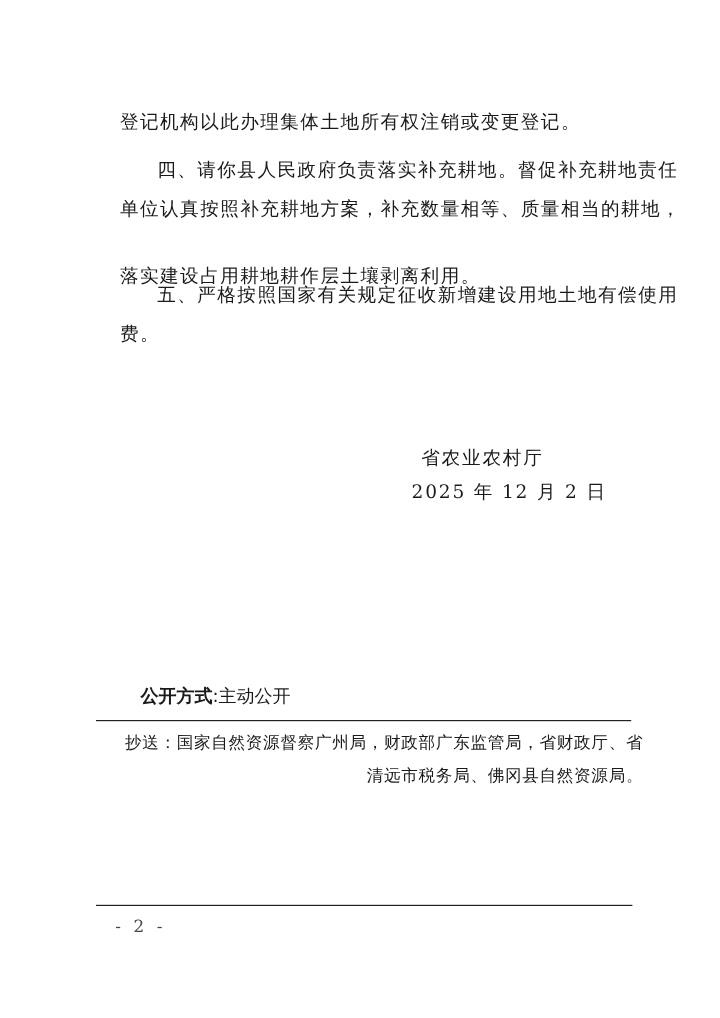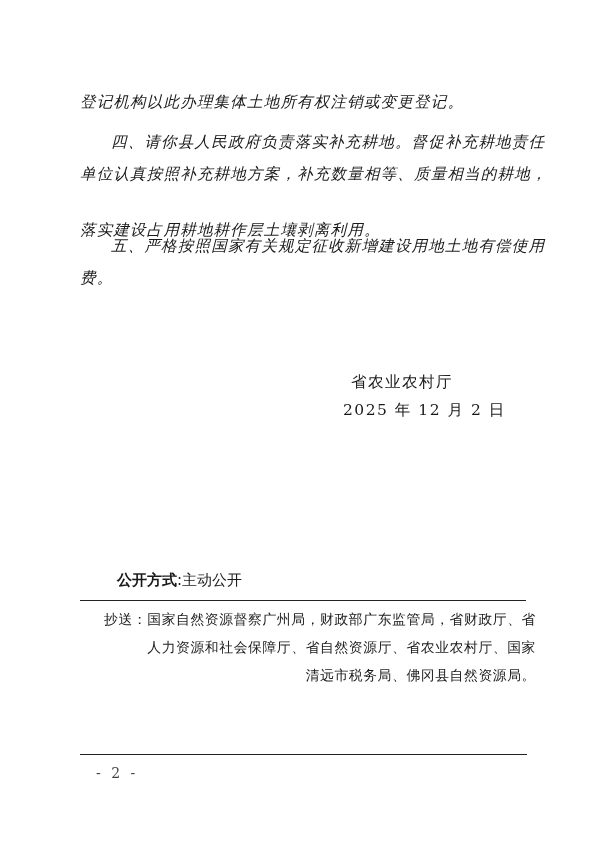--- a/index.html
+++ b/index.html
@@ -1,21 +1,21 @@
 <!DOCTYPE html>
 <html><head>
   <meta charset="utf-8">
   <style>
     html, body { margin:0; padding:0; }
     body {
       width:600px; height:848px; background:#ffffff; position:relative; overflow:hidden;
       font-family: "DejaVu Serif", "Liberation Serif", serif;
       color:#1a1a1a;
     }
-    .p { position:absolute; left:80px; width:450px; font-size:15.5px; line-height:32px; letter-spacing:1.2px; white-space:nowrap;font-style:italic; }
+    .p { position:absolute; left:100px; width:450px; font-size:15.5px; line-height:32px; letter-spacing:1.2px; white-space:nowrap; }
     .indent { padding-left:31px; box-sizing:border-box; }
     .sig { position:absolute; font-size:15.5px; letter-spacing:1.5px; white-space:nowrap; }
     .pub { position:absolute; left:84px; top:571px; font-size:15px; white-space:nowrap;margin-left:33px; }
     .pub .lbl { font-family:"DejaVu Sans","Liberation Sans",sans-serif; font-weight:bold; }
     .pub .val { font-family:"DejaVu Sans","Liberation Sans",sans-serif; }
     .rule { position:absolute; left:80px; height:0; border-top:1.5px solid #222; }
     .cc { position:absolute; left:96px; width:440px; font-size:13.8px; line-height:28px; letter-spacing:0.6px; }
     .cc-line { white-space:nowrap;text-align:right; }
     .cc-cont { padding-left:42px; }
     .pageno { position:absolute; left:96px; top:765px; font-size:14px; letter-spacing:3px; color:#444; }
@@ -38,20 +38,19 @@
   <div class="pub">
     <span class="lbl">公开方式</span><span class="val">:</span><span class="val">主动公开</span>
   </div>
 
   <div class="rule" style="top:600px; width:446px;"></div>
 
   <div class="cc" style="top:605px;">
     <div class="cc-line">
       <span>抄送：</span><span>国家自然资源督察广州局，财政部广东监管局，省财政厅、省</span>
     </div>
-    <div class="cc-line cc-cont">人力资源和社会保障厅、省自然资源厅、省农业农村厅、国家</div>
     <div class="cc-line cc-cont">清远市税务局、佛冈县自然资源局。</div>
   </div>
 
   <div class="rule" style="top:754px; width:447px;"></div>
 
   <div class="pageno">- 2 -</div>
 </div>
 
 </body></html>

